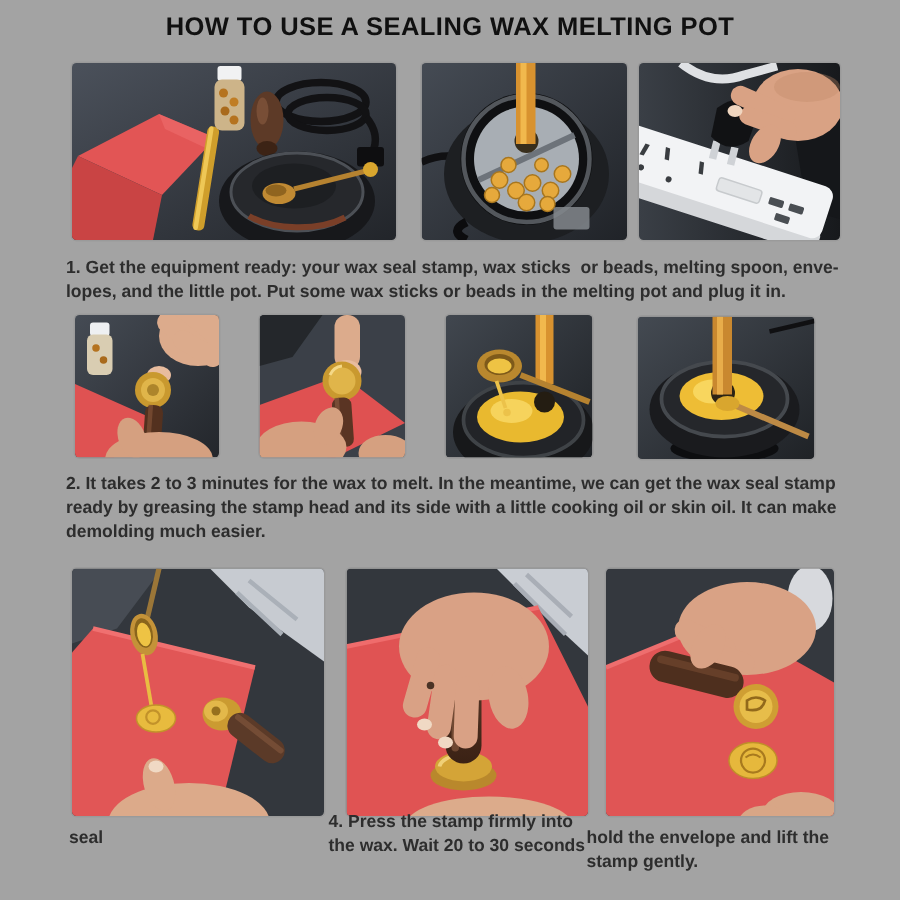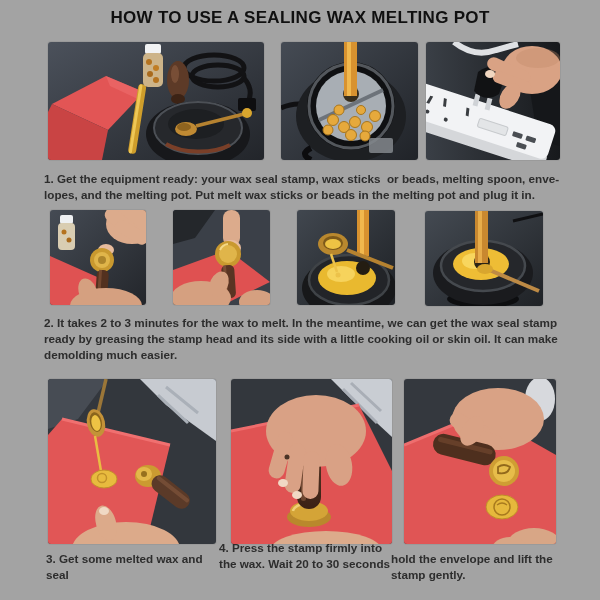--- a/index.html
+++ b/index.html
@@ -154,21 +154,21 @@
         <rect x="66" y="34" width="40" height="12" rx="6" transform="rotate(20 86 40)"></rect>
         <ellipse cx="84" cy="54" rx="9" ry="14" transform="rotate(32 84 54)"></ellipse>
       </g>
       <ellipse cx="64" cy="32" rx="5" ry="4" fill="#f0d6c0"></ellipse>
       <ellipse cx="112" cy="16" rx="22" ry="10" fill="#c08a68" opacity="0.35"></ellipse>
     </svg>
   </div>
 
   <div class="step s1">
     <div>1. Get the equipment ready: your wax seal stamp, wax sticks  or beads, melting spoon, enve-</div>
-    <div>lopes, and the melting pot. Put melt wax sticks or beads in the melting pot and plug it in.</div>
+    <div>lopes, and the little pot. Put some wax sticks or beads in the melting pot and plug it in.</div>
   </div>
 
   <div class="photo p21" aria-label="Fingers greasing the brass stamp head with a little oil, oil bottle nearby">
     <svg viewBox="0 0 96 95">
       <defs>
           <linearGradient id="t4" x1="0" y1="0" x2="1" y2="1">
         <stop offset="0" stop-color="#454b54"></stop>
             <stop offset="1" stop-color="#23262b"></stop>
           </linearGradient>
         </defs>
@@ -359,21 +359,20 @@
       <ellipse cx="68" cy="52" rx="10" ry="16" fill="#d9a285" transform="rotate(30 68 52)"></ellipse>
       <ellipse cx="98" cy="128" rx="16" ry="12" fill="#e6b83c" stroke="#bf8f28"></ellipse>
       <circle cx="98" cy="128" r="8" fill="none" stroke="#a87a1e" stroke-width="1.5"></circle>
       <path d="M93,126 q5,-4 10,0" stroke="#a87a1e" stroke-width="1.3" fill="none"></path>
       <ellipse cx="130" cy="164" rx="26" ry="15" fill="#d8a686"></ellipse>
       <ellipse cx="106" cy="170" rx="18" ry="12" fill="#d8a686"></ellipse>
     </svg>
   </div>
 
   <div class="step s3">
-    <div>3. Get some melted wax and</div>
     <div>seal</div>
   </div>
 
   <div class="step s4">
     <div>4. Press the stamp firmly into</div>
     <div>the wax. Wait 20 to 30 seconds</div>
   </div>
 
   <div class="step s5">
     <div>hold the envelope and lift the</div>

